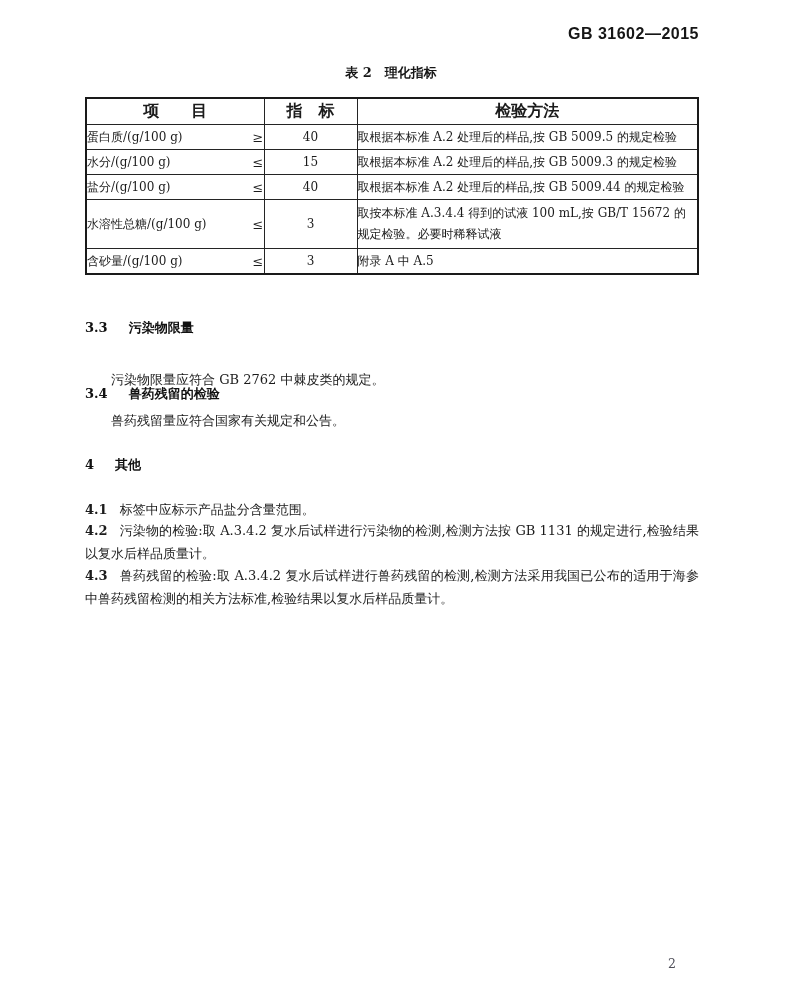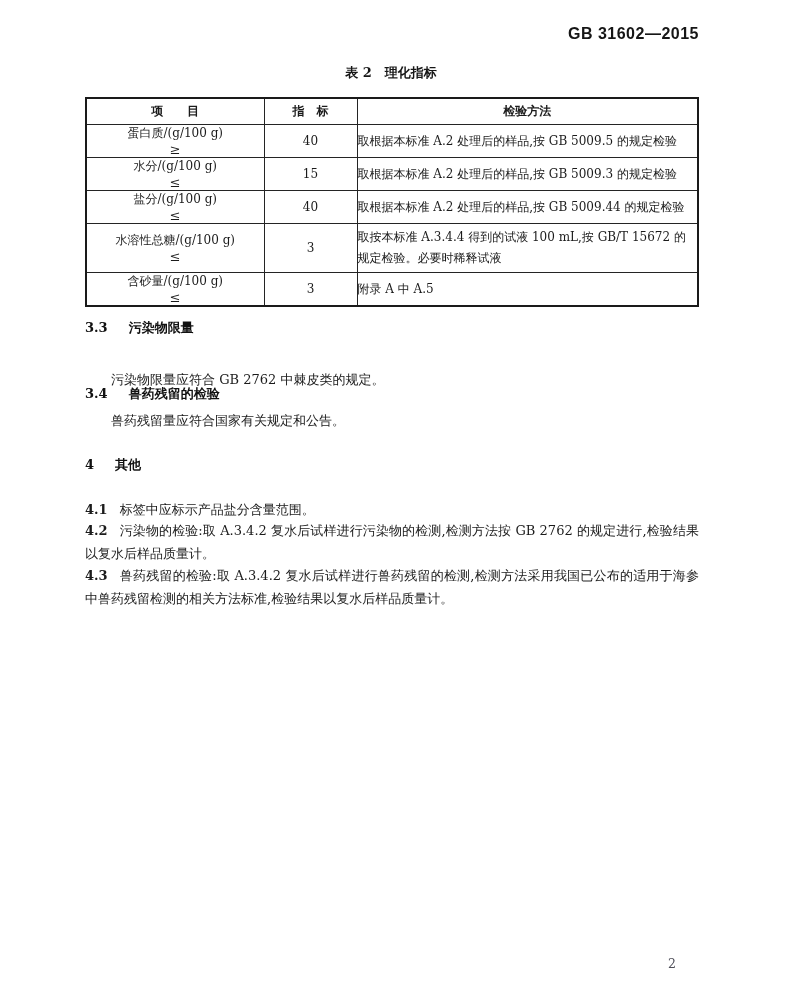--- a/index.html
+++ b/index.html
@@ -49,34 +49,33 @@
   }
   table.spec-table th, table.spec-table td {
     border: 1px solid #242424;
     padding: 0;
     font-weight: normal;
   }
   table.spec-table th {
     height: 25px;
     text-align: center;
     font-weight: bold;
-    font-size: 12px;
+    font-size: 16px;
   }
   .col-item  { width: 178px; }
   .col-value { width: 93px; }
   .col-method{ width: 341px; }
   td.item-cell {
     height: 24px;
     padding: 2px 9px;
   }
   td.item-cell .item-wrap {
     display: flex;
-    justify-content: center;
+    justify-content: space-between;
     align-items: center;
-    flex-direction: column;
   }
   td.value-cell {
     text-align: center;
   }
   td.method-cell {
     padding: 3px 9px;
     line-height: 21px;
     text-align: left;
   }
   tr.tall td.item-cell { height: 48px; }
@@ -193,21 +192,21 @@
 
   <div class="body-text sec-heading" style="top:457px;">
     <span class="sec-num">4</span><span>其他</span>
   </div>
 
   <div class="body-text clause" style="top:499px;">
     <span class="sec-num">4.1</span><span>标签中应标示产品盐分含量范围。</span>
   </div>
 
   <div class="body-text clause" style="top:520px;">
-    <span class="sec-num">4.2</span><span>污染物的检验:取 A.3.4.2 复水后试样进行污染物的检测,检测方法按 GB 2762 的规定进行,检验结果以复水后样品质量计。</span>
+    <span class="sec-num">4.2</span><span>污染物的检验:取 A.3.4.2 复水后试样进行污染物的检测,检测方法按 GB 1131 的规定进行,检验结果以复水后样品质量计。</span>
   </div>
 
   <div class="body-text clause" style="top:565px;">
     <span class="sec-num">4.3</span><span>兽药残留的检验:取 A.3.4.2 复水后试样进行兽药残留的检测,检测方法采用我国已公布的适用于海参中兽药残留检测的相关方法标准,检验结果以复水后样品质量计。</span>
   </div>
 
   <div class="page-number">2</div>
 
 </div>
 

